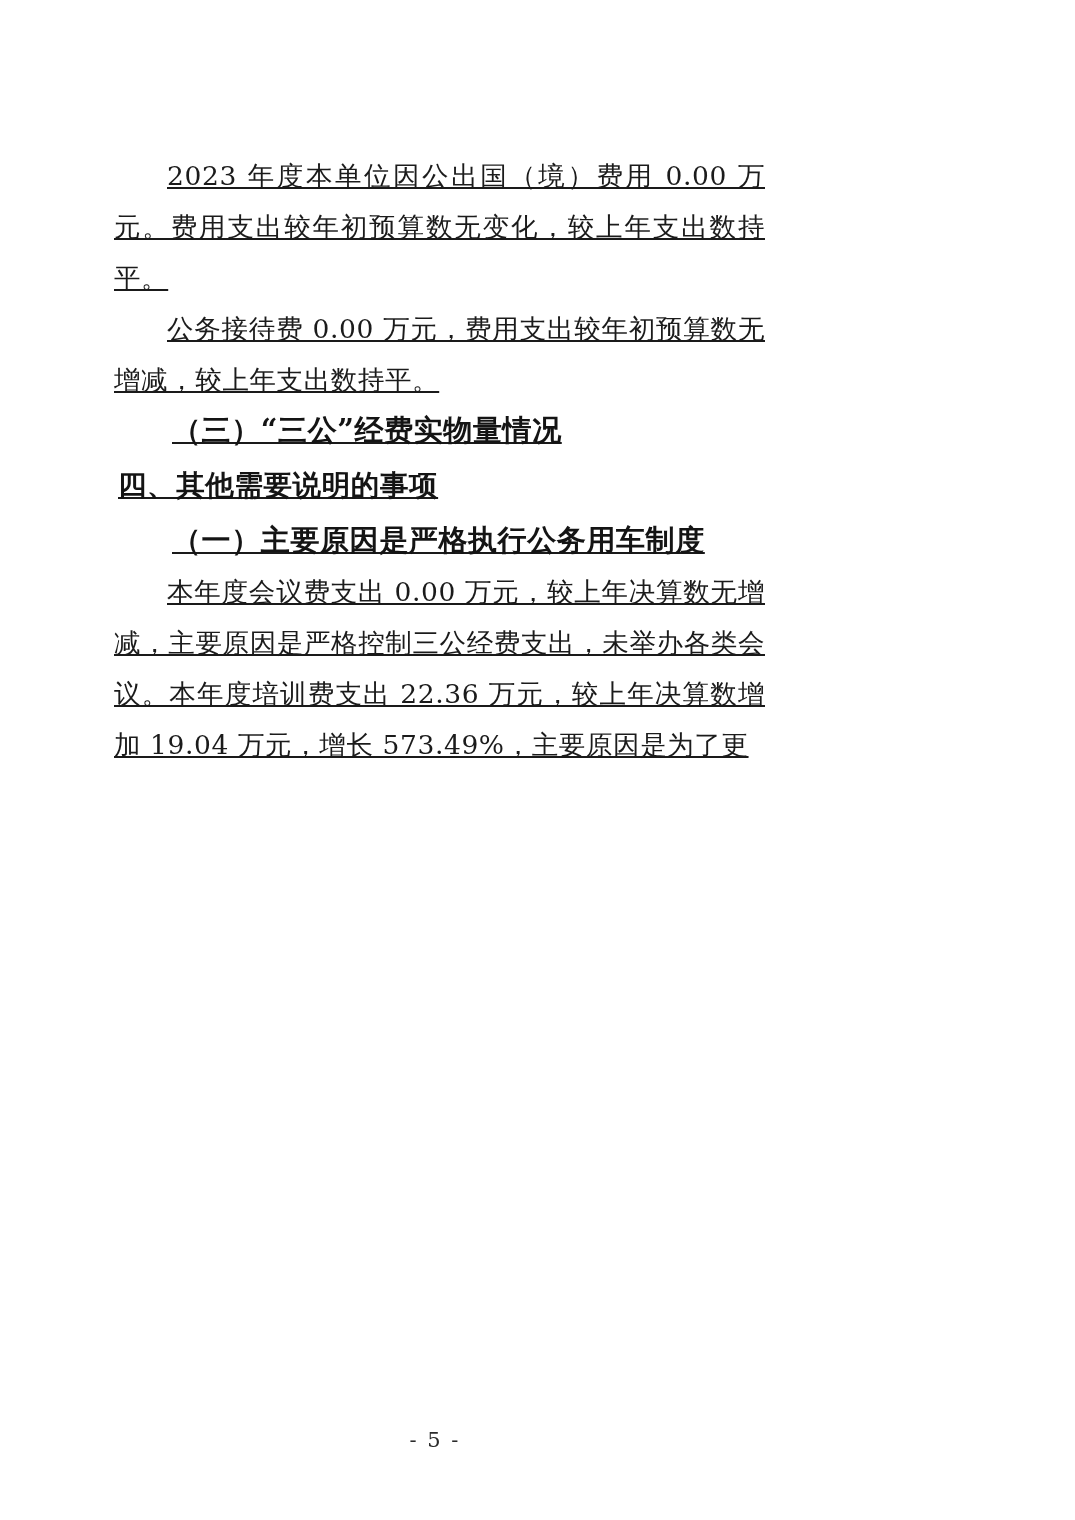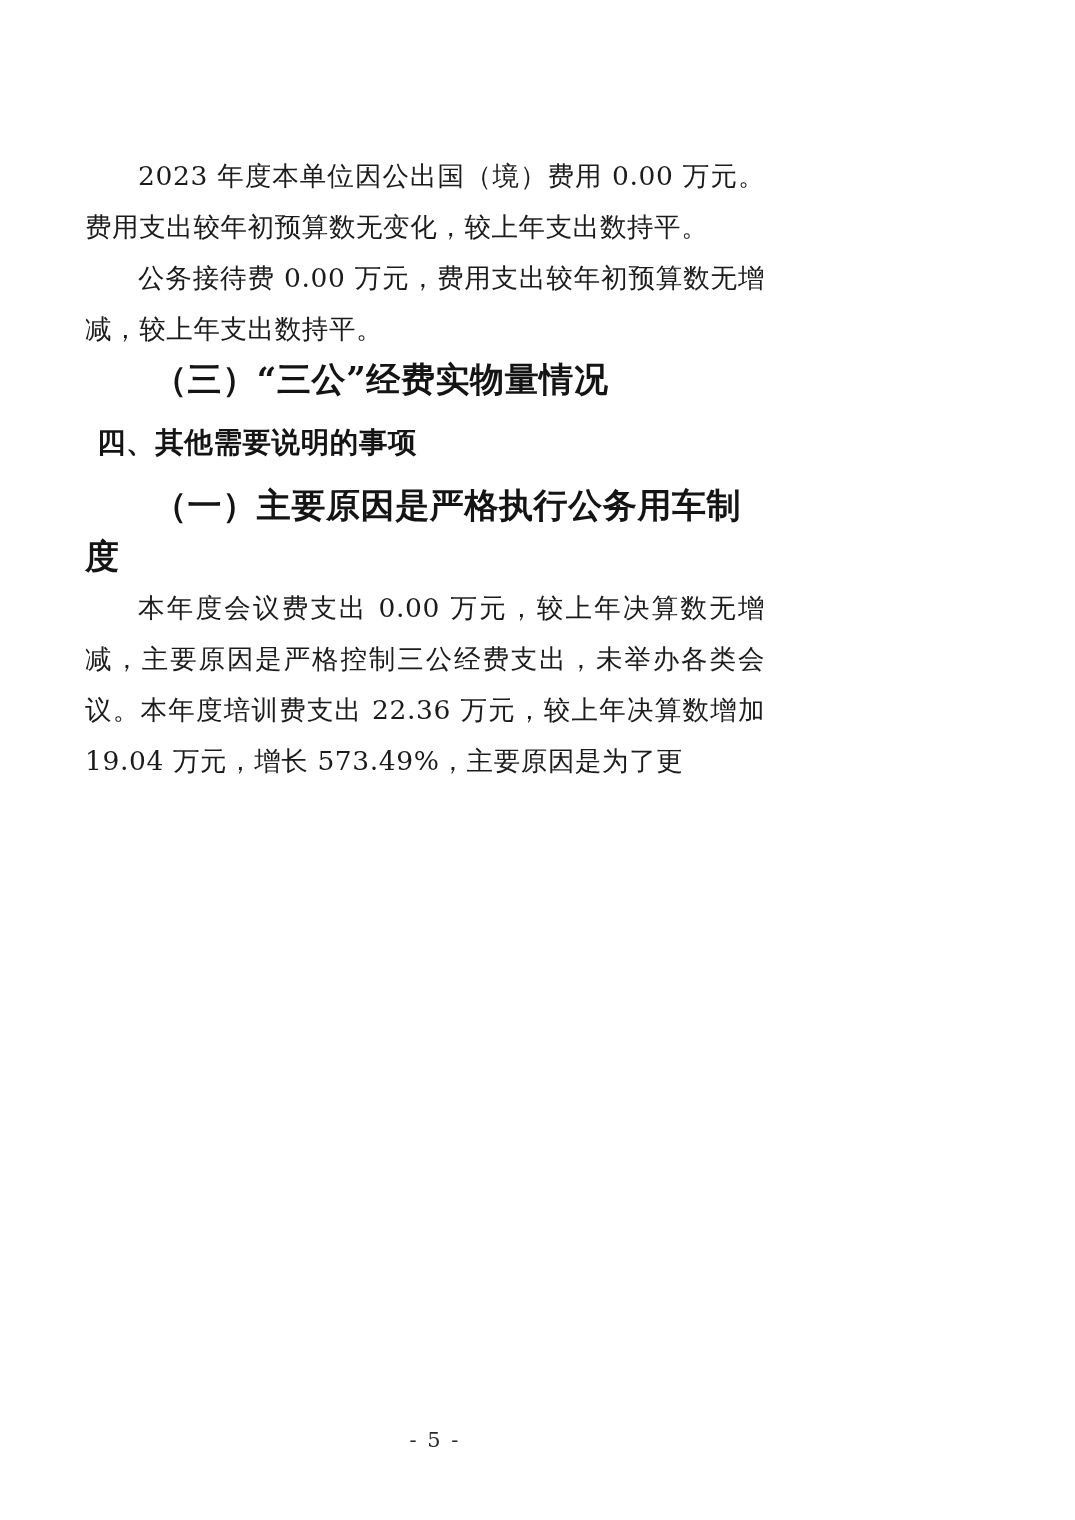--- a/index.html
+++ b/index.html
@@ -12,49 +12,50 @@
     height: 1520px;
     font-family: "Liberation Serif", "DejaVu Serif", serif;
     color: #1a1a1a;
     position: relative;
     overflow: hidden;
   }
   .page {
     box-sizing: border-box;
     width: 870px;
     height: 1520px;
-    padding: 150px 105px 60px 85px;
+    padding: 150px 105px 60px 114px;
     position: relative;
+    text-decoration: underline;
   }
   .para {
     font-size: 26.5px;
     line-height: 51px;
     text-align: justify;
     text-justify: inter-ideograph;
     text-indent: 2em;
     margin: 0;
     letter-spacing: 0.6px;
     font-family: "DejaVu Serif", "Liberation Serif", serif;
     font-weight: 400;
     color: #1b1b1b;
   }
   .heading {
-    font-size: 34px;
+    font-size: 29px;
     line-height: 51px;
     margin: 0;
     text-indent: 2em;
     font-weight: bold;
     letter-spacing: 0.6px;
     font-family: "DejaVu Serif", "Liberation Serif", serif;
     color: #141414;
   }
   .heading-major {
     font-size: 28.5px;
     line-height: 51px;
-    margin: 12px;
+    margin: 4px;
     text-indent: 0;
     font-weight: bold;
     letter-spacing: 0.6px;
     font-family: "DejaVu Serif", "Liberation Serif", serif;
     color: #141414;
   }
   .footer {
     position: absolute;
     left: 0;
     right: 0;

